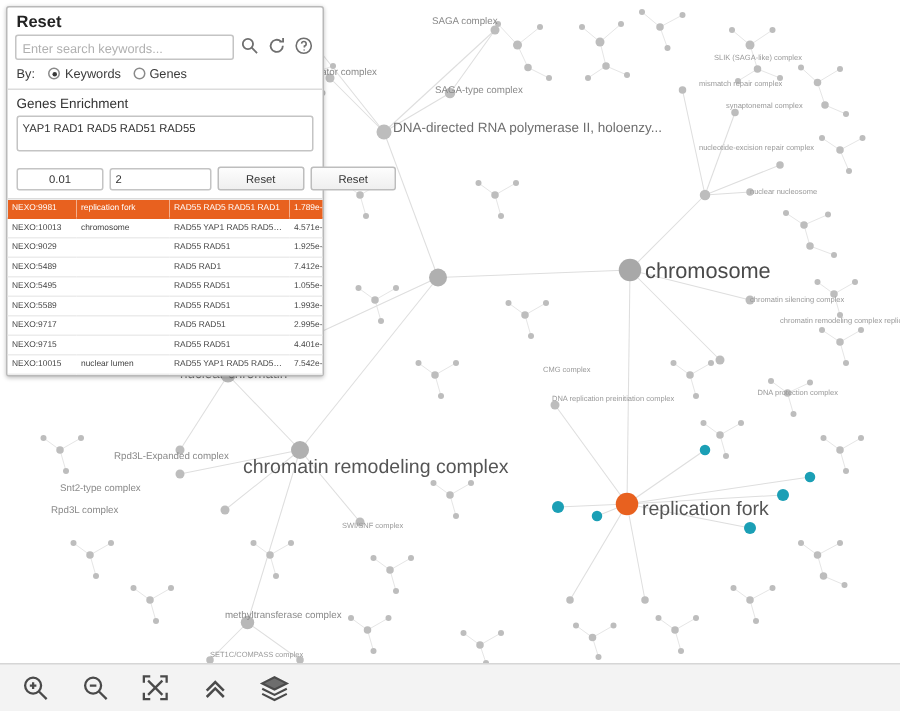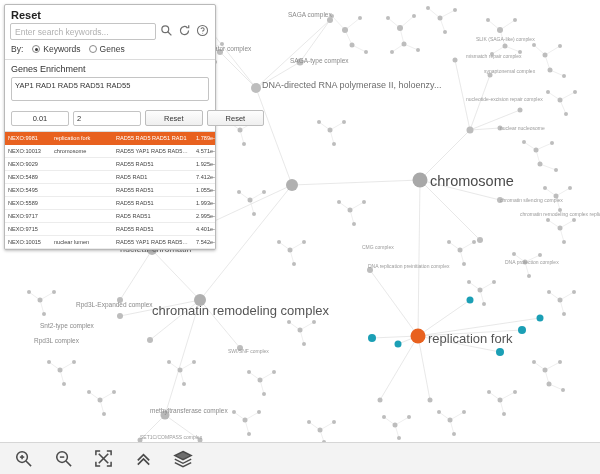--- a/index.html
+++ b/index.html
@@ -516,21 +516,21 @@
     <div class="node-label lbl-xs" style="left:86px;  top:162px;">DNA-directed RNA polymerase complex</div>
     <div class="node-label lbl-xl" style="left:430px; top:173px;">chromosome</div>
     <div class="node-label lbl-xs" style="left:500px; top:197px;">chromatin silencing complex</div>
     <div class="node-label lbl-sm" style="left:62px;  top:199px;">H4/H2A histone acetyltransferase complex</div>
     <div class="node-label lbl-xs" style="left:520px; top:211px;">chromatin remodeling complex replicate</div>
     <div class="node-label lbl-md" style="left:120px; top:244px;">nuclear chromatin</div>
     <div class="node-label lbl-xs" style="left:362px; top:244px;">CMG complex</div>
     <div class="node-label lbl-xs" style="left:368px; top:263px;">DNA replication preinitiation complex</div>
     <div class="node-label lbl-xs" style="left:505px; top:259px;">DNA protection complex</div>
     <div class="node-label lbl-sm" style="left:76px;  top:301px;">Rpd3L-Expanded complex</div>
-    <div class="node-label lbl-lg" style="left:152px; top:303px;">chromatin remodeling complex</div>
+    <div class="node-label lbl-lg" style="left:162px; top:303px;">chromatin remodeling complex</div>
     <div class="node-label lbl-lg" style="left:428px; top:331px;">replication fork</div>
     <div class="node-label lbl-sm" style="left:40px;  top:322px;">Snt2-type complex</div>
     <div class="node-label lbl-sm" style="left:34px;  top:337px;">Rpd3L complex</div>
     <div class="node-label lbl-xs" style="left:228px; top:348px;">SWI/SNF complex</div>
     <div class="node-label lbl-sm" style="left:150px; top:407px;">methyltransferase complex</div>
     <div class="node-label lbl-xs" style="left:140px; top:434px;">SET1C/COMPASS complex</div>
   </div>
 
   <div id="panel">
 

